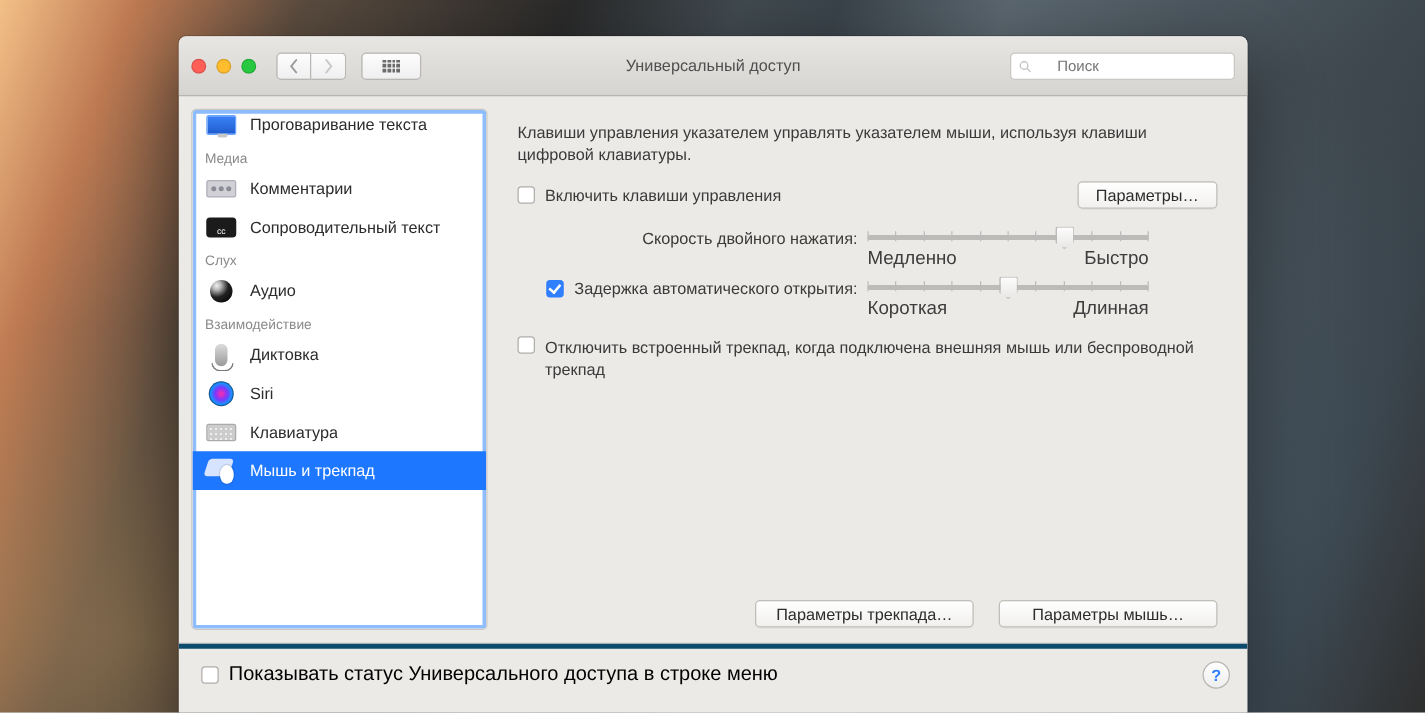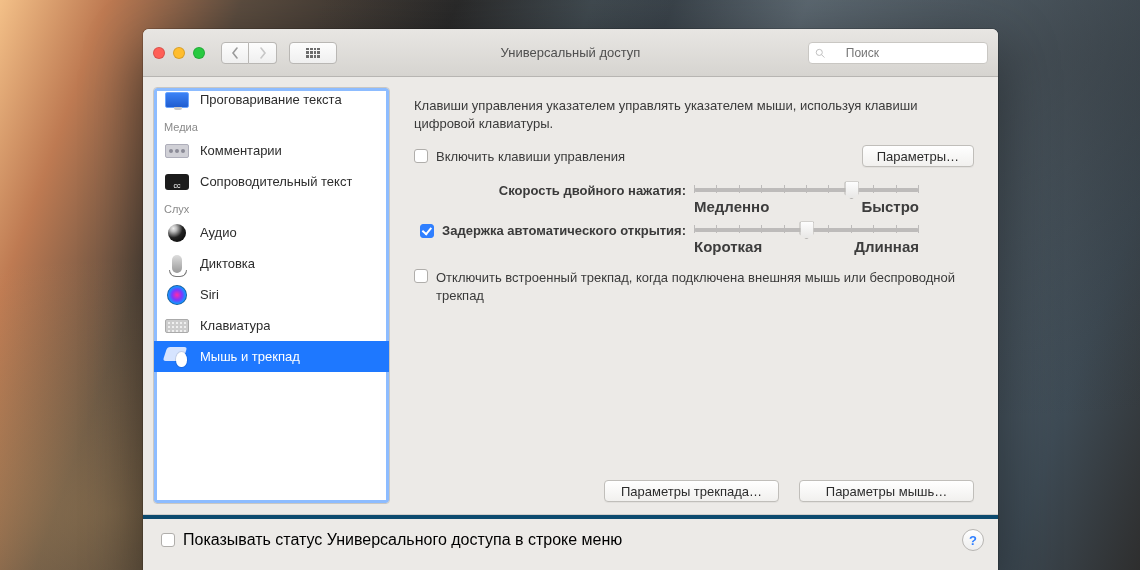--- a/index.html
+++ b/index.html
@@ -54,21 +54,21 @@
   .content{ flex:1; padding: 20px 24px 12px 24px; font-size:13px; color:#3a3a3a; position:relative; }
   .desc{ line-height:1.4; margin-bottom:12px; }
   .row{ display:flex; align-items:center; margin:8px 0; }
   .chk{ width:14px; height:14px; border:1px solid #b0aeab; border-radius:3px; background:#fff; margin-right:8px;
         display:flex; align-items:center; justify-content:center; flex-shrink:0;}
   .chk.checked{ background:#2f7fff; border-color:#2f7fff;}
   .chk.checked:after{content:""; width:4px; height:7px; border:solid #fff; border-width:0 2px 2px 0; transform:rotate(40deg) translate(-1px,-1px);}
   .btn{ height:22px; padding:0 14px; background:linear-gradient(#fff,#f1f0ee); border:1px solid #c0beba;
         border-radius:4px; font-size:13px; color:#2c2c2c; display:inline-flex; align-items:center; justify-content:center;
         box-shadow:0 1px 0 rgba(0,0,0,.04);}
-  .slider-row{ display:grid; grid-template-columns: 280px 1fr; align-items:start; margin:14px 0 6px;font-weight:bold;}
+  .slider-row{ display:grid; grid-template-columns: 280px 1fr; align-items:start; margin:14px 0 6px;}
   .slider-row .lab{ text-align:right; padding-right:8px; padding-top:2px;}
   .slider-wrap{ width:225px; }
   .slider-track{ position:relative; height:4px; background:#bdbbba; border-radius:2px; margin-top:7px;}
   .ticks{ position:absolute; top:-3px; left:0; right:0; display:flex; justify-content:space-between;}
   .ticks span{ width:1px; height:8px; background:#bdbbba; display:block;}
   .knob{ position:absolute; top:-7px; width:15px; height:18px; background:linear-gradient(#fdfdfd,#e8e7e5);
          border:1px solid #b8b6b3; border-radius:2px; transform:translateX(-50%);
          clip-path: polygon(0 0,100% 0,100% 70%,50% 100%,0 70%); }
   .slider-ends{ display:flex; justify-content:space-between; font-size:15px; color:#3d3d3d; margin-top:6px;}
   .bottom-btns{ position:absolute; bottom:12px; right:24px; display:flex; gap:20px;}
@@ -173,20 +173,21 @@
             </div>
           <span class="sb-label">Сопроводительный текст</span>
         </div>
         <div class="sb-head">Слух</div>
         <div class="sb-item">
           <div class="sb-ic">
               <div class="ic-audio"></div>
             </div>
           <span class="sb-label">Аудио</span>
         </div>
+        <div class="sb-head">Взаимодействие</div>
         <div class="sb-item">
           <div class="sb-ic">
               <div class="ic-mic"></div>
             </div>
           <span class="sb-label">Диктовка</span>
         </div>
         <div class="sb-item">
           <div class="sb-ic">
               <div class="ic-siri"></div>
             </div>

